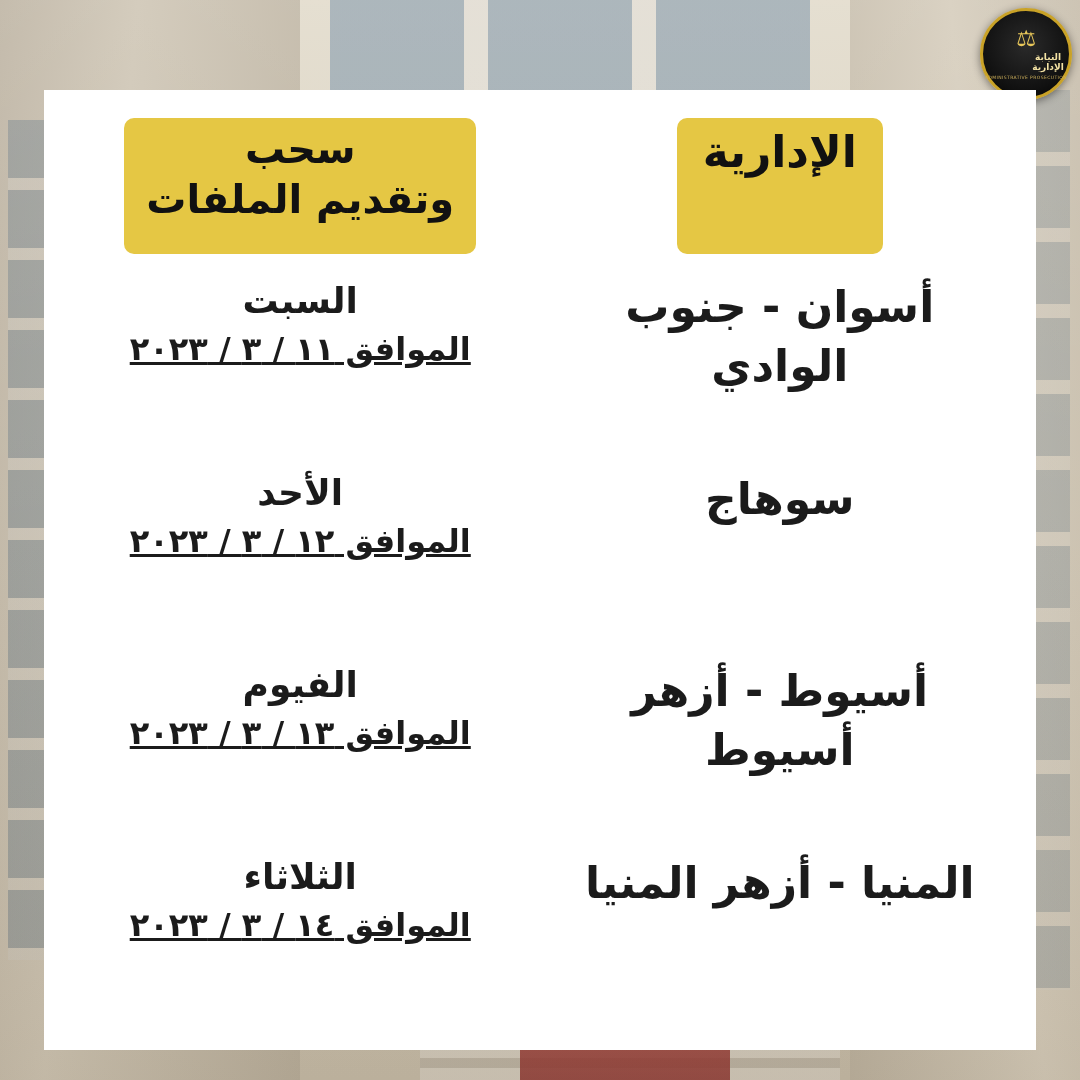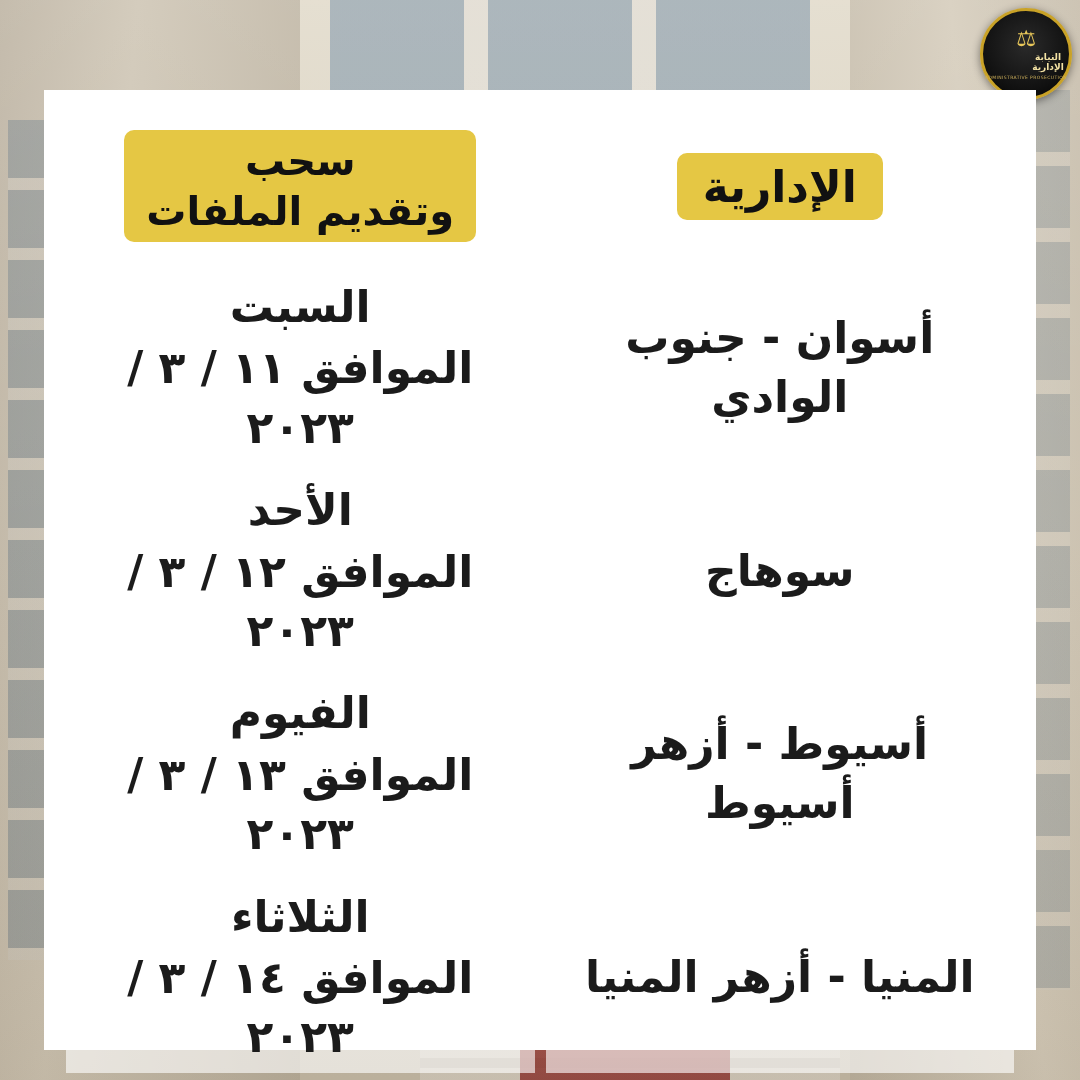--- a/index.html
+++ b/index.html
@@ -185,43 +185,42 @@
     display: flex;
     flex-direction: row;
     gap: 11px;
     flex: 1;
   }
   .row.header-row { flex: 0 0 148px; }
 
   .cell {
     flex: 1;
     display: flex;
-    align-items: center;
     justify-content: center;
     text-align: center;
     padding: 6px 14px;
     position: relative;
     background: transparent;
   }
 
   
   .cell.body {
     background: rgba(255,255,255,0.62);
   }
 
   .cell-text {
     color: #1b1b1b;
     font-weight: bold;
     line-height: 1.35;
     direction: rtl;
   }
 
   .uni-text { font-size: 44px; }
-  .date-day { font-size: 44px; display: block; }
-  .date-line { font-size: 44px; display: block; margin-top: 2px; }
+  .date-day { font-size: 36px; display: block; }
+  .date-line { font-size: 32px; display: block; margin-top: 2px; text-decoration: underline; }
 
   
   .pill {
     display: inline-block;
     background: #e5c744;
     border-radius: 10px;
     padding: 6px 26px;
     color: #111;
     font-weight: bold;
     font-size: 44px;

